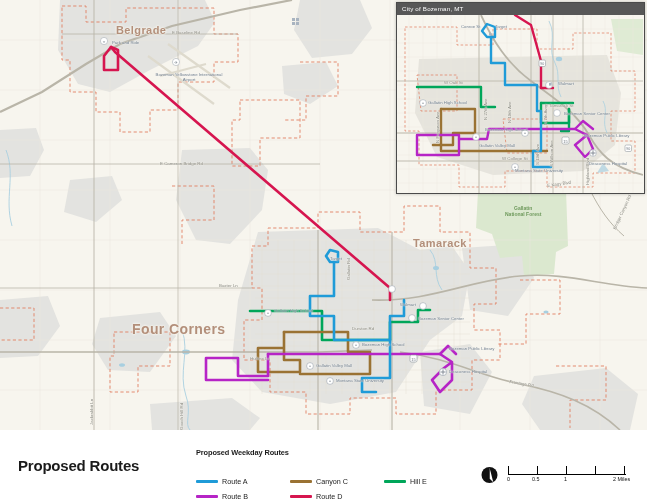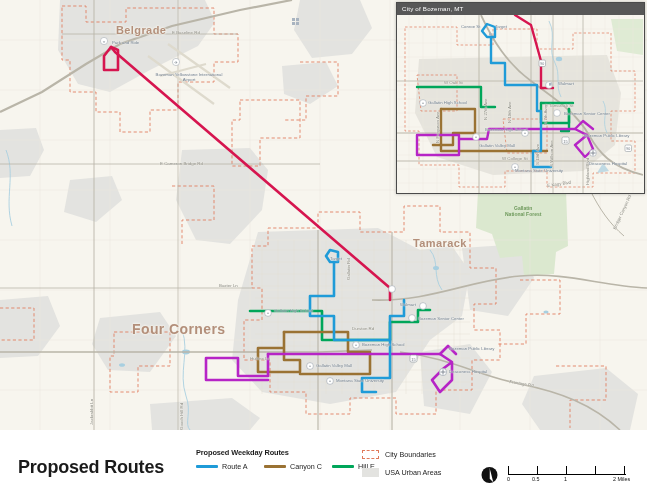--- a/index.html
+++ b/index.html
@@ -58,26 +58,26 @@
   }
   .inset-body{position:absolute;left:0;top:12px;width:100%;height:178px;overflow:hidden;}
 
   
   .legend-panel{
     position:absolute;left:0;top:430px;width:647px;height:70px;
     background:#ffffff;
   }
   .map-title{
     position:absolute;left:18px;top:457px;
-    font-size:18px;font-weight:bold;color:#1a1a1a;letter-spacing:-.2px;
+    font-size:15px;font-weight:bold;color:#1a1a1a;letter-spacing:-.2px;
   }
   .legend-block{position:absolute;left:196px;top:448px;}
-  .legend-head{font-size:7.4px;font-weight:bold;color:#1c1c1c;margin-bottom:5px;letter-spacing:-.1px;}
+  .legend-head{font-size:7.4px;font-weight:bold;color:#1c1c1c;margin-bottom:20px;letter-spacing:-.1px;}
   .legend-rows{display:flex;flex-direction:column;gap:6px;}
-  .legend-row{display:flex;align-items:flex-end;gap:5px;}
+  .legend-row{display:flex;align-items:flex-end;gap:31px;}
   .legend-item{display:flex;align-items:center;gap:4px;width:63px;}
   .swatch-line{width:22px;height:3px;border-radius:1px;flex:0 0 auto;}
   .legend-text{font-size:7.2px;color:#1c1c1c;}
 
   .legend-block2{position:absolute;left:362px;top:450px;}
   .legend-row2{display:flex;align-items:center;gap:6px;margin-bottom:9px;}
   .swatch-city{
     width:17px;height:9px;border:1.2px dashed #e0795a;background:#ffffff;
     box-sizing:border-box;flex:0 0 auto;
   }
@@ -466,33 +466,34 @@
         </div>
         <div class="legend-item">
           <span class="swatch-line" style="background:#9a7233"></span>
           <span class="legend-text">Canyon C</span>
         </div>
         <div class="legend-item">
           <span class="swatch-line" style="background:#00a65a"></span>
           <span class="legend-text">Hill E</span>
         </div>
       </div>
+      <div class="legend-row">
+        <div class="legend-item">
+          <span class="swatch-line" style="background:#b624c6"></span>
+          <span class="legend-text">Route B</span>
+        </div>
+        <div class="legend-item">
+          <span class="swatch-line" style="background:#d6154f"></span>
+          <span class="legend-text">Route D</span>
+        </div>
+        <div class="legend-item"></div>
+      </div>
     </div>
   </div>
 
-  <div class="legend-block2">
-    <div class="legend-row2">
-      <span class="swatch-city"></span>
-      <span class="legend-text">City Boundaries</span>
-    </div>
-    <div class="legend-row2">
-      <span class="swatch-urban"></span>
-      <span class="legend-text">USA Urban Areas</span>
-    </div>
-  </div>
 
   <svg class="northarrow" viewBox="0 0 17 22">
     <circle cx="8.5" cy="11" r="8" fill="#111"></circle>
     <path d="M8.5 3.5 L12.3 18.2 L8.5 14.6 Z" fill="#ffffff"></path>
     <path d="M8.5 3.5 L4.7 18.2 L8.5 14.6 Z" fill="#111"></path>
   </svg>
 
   <div class="scalebar">
     <div class="scale-ticks">
       <div class="axis"></div>

